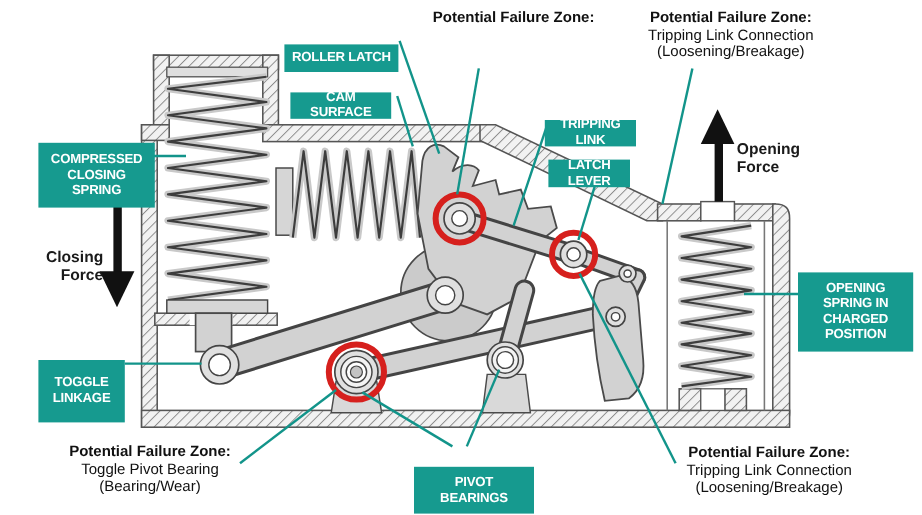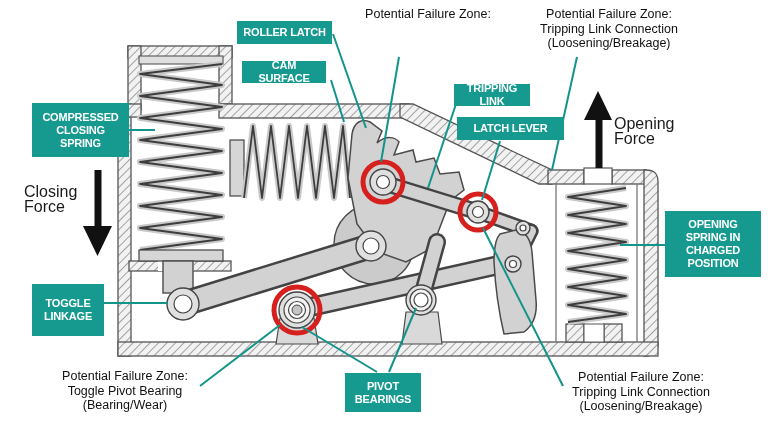--- a/index.html
+++ b/index.html
@@ -6,26 +6,26 @@
   #stage{
     position:relative;width:768px;height:429px;background:#fff;overflow:hidden;
     font-family:"Liberation Sans", sans-serif;
     --teal:#169a8f; --leader:#12948a; --red:#d6201d; --ink:#111;
   }
   #diagram{position:absolute;left:0;top:0;}
   .label{
     position:absolute;background:var(--teal);color:#fff;
     font-size:11px;font-weight:700;line-height:13px;letter-spacing:-0.2px;
     display:flex;align-items:center;justify-content:center;text-align:center;
-    padding:2px 5px;box-sizing:border-box;
+    padding:2px 5px;box-sizing:border-box;margin-top:16px;
   }
   .pfz{position:absolute;width:170px;text-align:center;color:var(--ink);
        font-size:12.5px;line-height:14.5px;}
-  .pfz-h{font-weight:400;}
-  .force{position:absolute;color:#1a1a1a;font-size:16px;font-weight:400;line-height:15px;}
+  .pfz-h{font-weight:700;}
+  .force{position:absolute;color:#1a1a1a;font-size:13px;font-weight:700;line-height:15px;}
   svg .wall{fill:url(#hatch);stroke:#555;stroke-width:1.3;}
   svg .grayfill{fill:#d2d2d2;stroke:#4a4a4a;stroke-width:1.5;}
   svg .armdark{stroke:#444;fill:none;stroke-linecap:round;}
   svg .armgray{stroke:#d2d2d2;fill:none;stroke-linecap:round;}
   svg .coil-base{fill:none;stroke:#c9c9c9;stroke-width:6;stroke-linejoin:round;}
   svg .coil-line{fill:none;stroke:#3d3d3d;stroke-width:1.8;stroke-linejoin:round;}
   svg .bear-o{fill:#e0e0e0;stroke:#444;stroke-width:1.4;}
   svg .bear-m{fill:#f3f3f3;stroke:#444;stroke-width:1.2;}
   svg .bear-i{fill:#fff;stroke:#444;stroke-width:1.2;}
   svg .redring{fill:none;stroke:var(--red);stroke-width:5;}
@@ -161,40 +161,40 @@
       <line class="leader" x1="389" y1="372" x2="416" y2="308"></line>
       <line class="leader" x1="200" y1="386" x2="280" y2="325"></line>
       <line class="leader" x1="563" y1="386" x2="483" y2="228"></line>
     </g>
   </svg>
 
   <div class="label" style="left:237px;top:21px;width:95px;height:23px">ROLLER LATCH</div>
   <div class="label" style="left:242px;top:61px;width:84px;height:22px">CAM SURFACE</div>
   <div class="label" style="left:32px;top:103px;width:97px;height:54px">COMPRESSED CLOSING SPRING</div>
   <div class="label" style="left:454px;top:84px;width:76px;height:22px">TRIPPING LINK</div>
-  <div class="label" style="left:457px;top:117px;width:107px;height:23px">LATCH LEVER</div>
+  <div class="label" style="left:457px;top:117px;width:68px;height:23px">LATCH LEVER</div>
   <div class="label" style="left:665px;top:211px;width:96px;height:66px">OPENING SPRING IN CHARGED POSITION</div>
   <div class="label" style="left:32px;top:284px;width:72px;height:52px">TOGGLE LINKAGE</div>
-  <div class="label" style="left:345px;top:373px;width:76px;height:39px">PIVOT BEARINGS</div>
+  <div class="label" style="left:345px;top:373px;width:100px;height:39px">PIVOT BEARINGS</div>
 
   <div class="pfz" style="left:343px;top:7px">
     <div class="pfz-h">Potential Failure Zone:</div>
   </div>
   <div class="pfz" style="left:524px;top:7px">
     <div class="pfz-h">Potential Failure Zone:</div>
     <div>Tripping Link Connection</div>
     <div>(Loosening/Breakage)</div>
   </div>
   <div class="pfz" style="left:40px;top:369px">
     <div class="pfz-h">Potential Failure Zone:</div>
     <div>Toggle Pivot Bearing</div>
     <div>(Bearing/Wear)</div>
   </div>
   <div class="pfz" style="left:556px;top:370px">
     <div class="pfz-h">Potential Failure Zone:</div>
     <div>Tripping Link Connection</div>
     <div>(Loosening/Breakage)</div>
   </div>
 
-  <div class="force" style="left:24px;top:184px;width:62px;text-align:left">Closing Force</div>
+  <div class="force" style="left:24px;top:206px;width:62px;text-align:right">Closing Force</div>
   <div class="force" style="left:614px;top:116px;width:64px;text-align:left">Opening Force</div>
 
 </div>
 
 </body></html>

